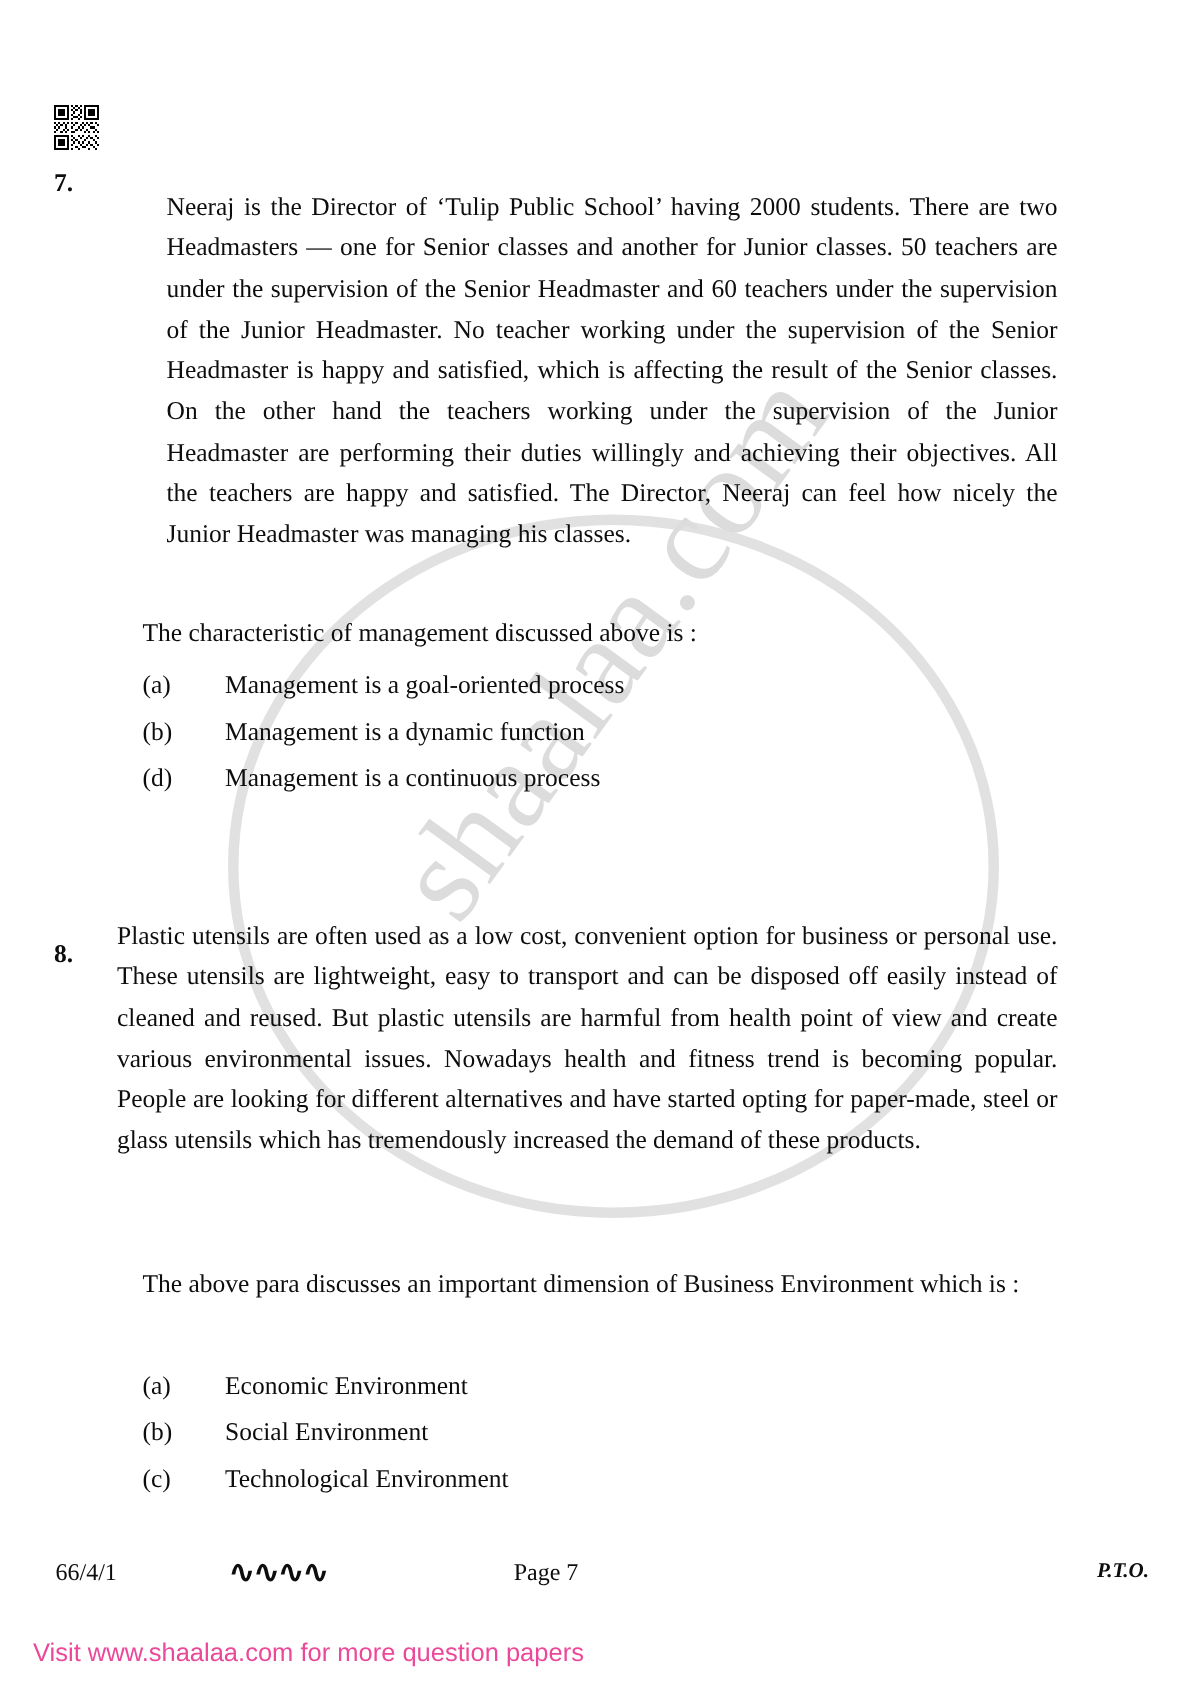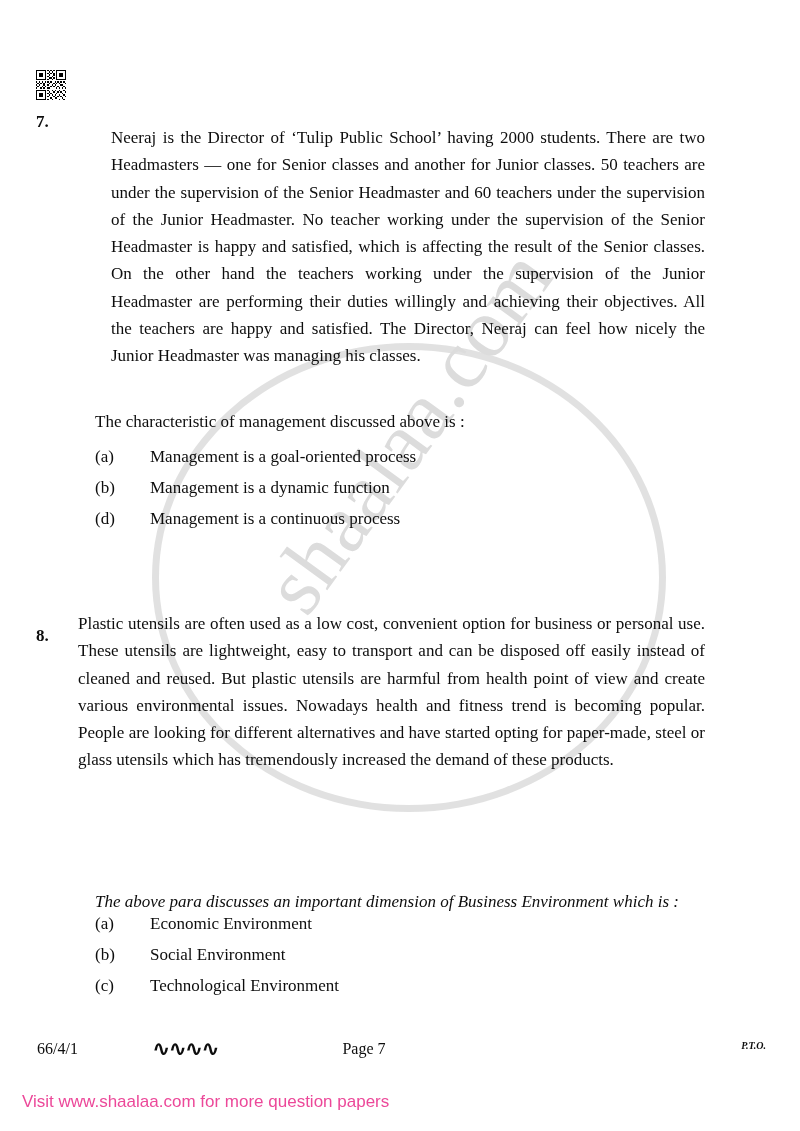--- a/index.html
+++ b/index.html
@@ -148,21 +148,21 @@
     left: 0;
     top: 0;
     width: 728px;
     text-align: center;
     font-size: 16px;
   }
   .f-pto {
     position: absolute;
     right: 34px;
     top: 0;
-    font-size: 10px;
+    font-size: 14px;
     font-style: italic;
     font-weight: bold;
   }
   .attribution {
     position: absolute;
     left: 22px;
     top: 1092px;
     font-family: "Liberation Sans", "DejaVu Sans", sans-serif;
     font-size: 17px;
     color: #ec4899;
@@ -312,21 +312,21 @@
       <div class="opt">
         <span class="lbl">(d)</span><span class="txt">Management is a continuous process</span>
       </div>
     </div>
 
     <div class="qnum" style="left:36px; top:622px;">8.</div>
     <div class="qbody" style="left:62px; width:659px; top:594px;">
       <p class="lastline">Plastic utensils are often used as a low cost, convenient option for business or personal use. These utensils are lightweight, easy to transport and can be disposed off easily instead of cleaned and reused. But plastic utensils are harmful from health point of view and create various environmental issues. Nowadays health and fitness trend is becoming popular. People are looking for different alternatives and have started opting for paper-made, steel or glass utensils which has tremendously increased the demand of these products.</p>
     </div>
 
-    <div class="stem" style="top:888px;font-style:italic;">
+    <div class="stem" style="top:842px;">
       <p>The above para discusses an important dimension of Business Environment which is :</p>
     </div>
 
     <div class="options" style="top:908px;">
       <div class="opt">
         <span class="lbl">(a)</span><span class="txt">Economic Environment</span>
       </div>
       <div class="opt">
         <span class="lbl">(b)</span><span class="txt">Social Environment</span>
       </div>

